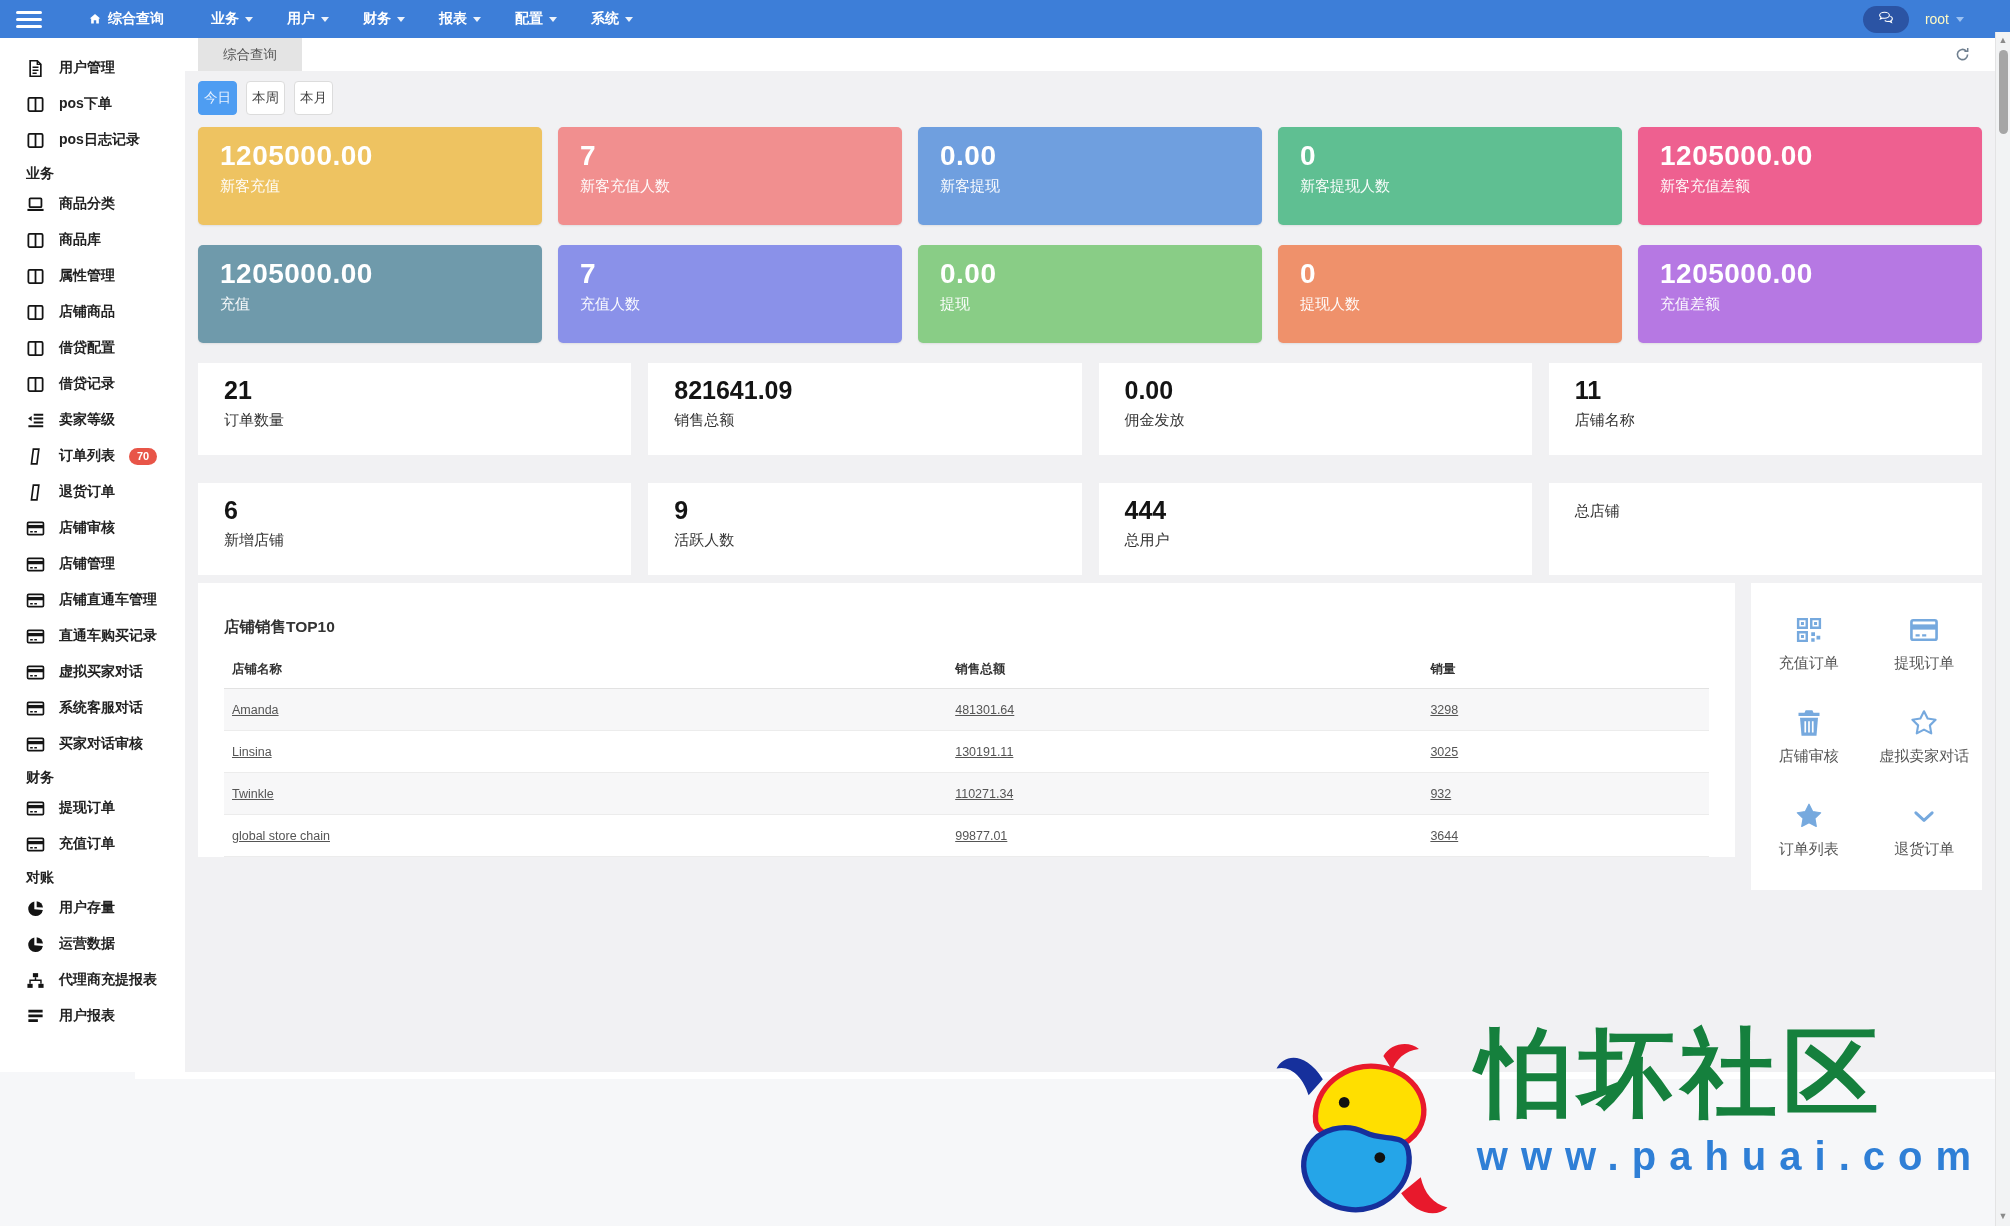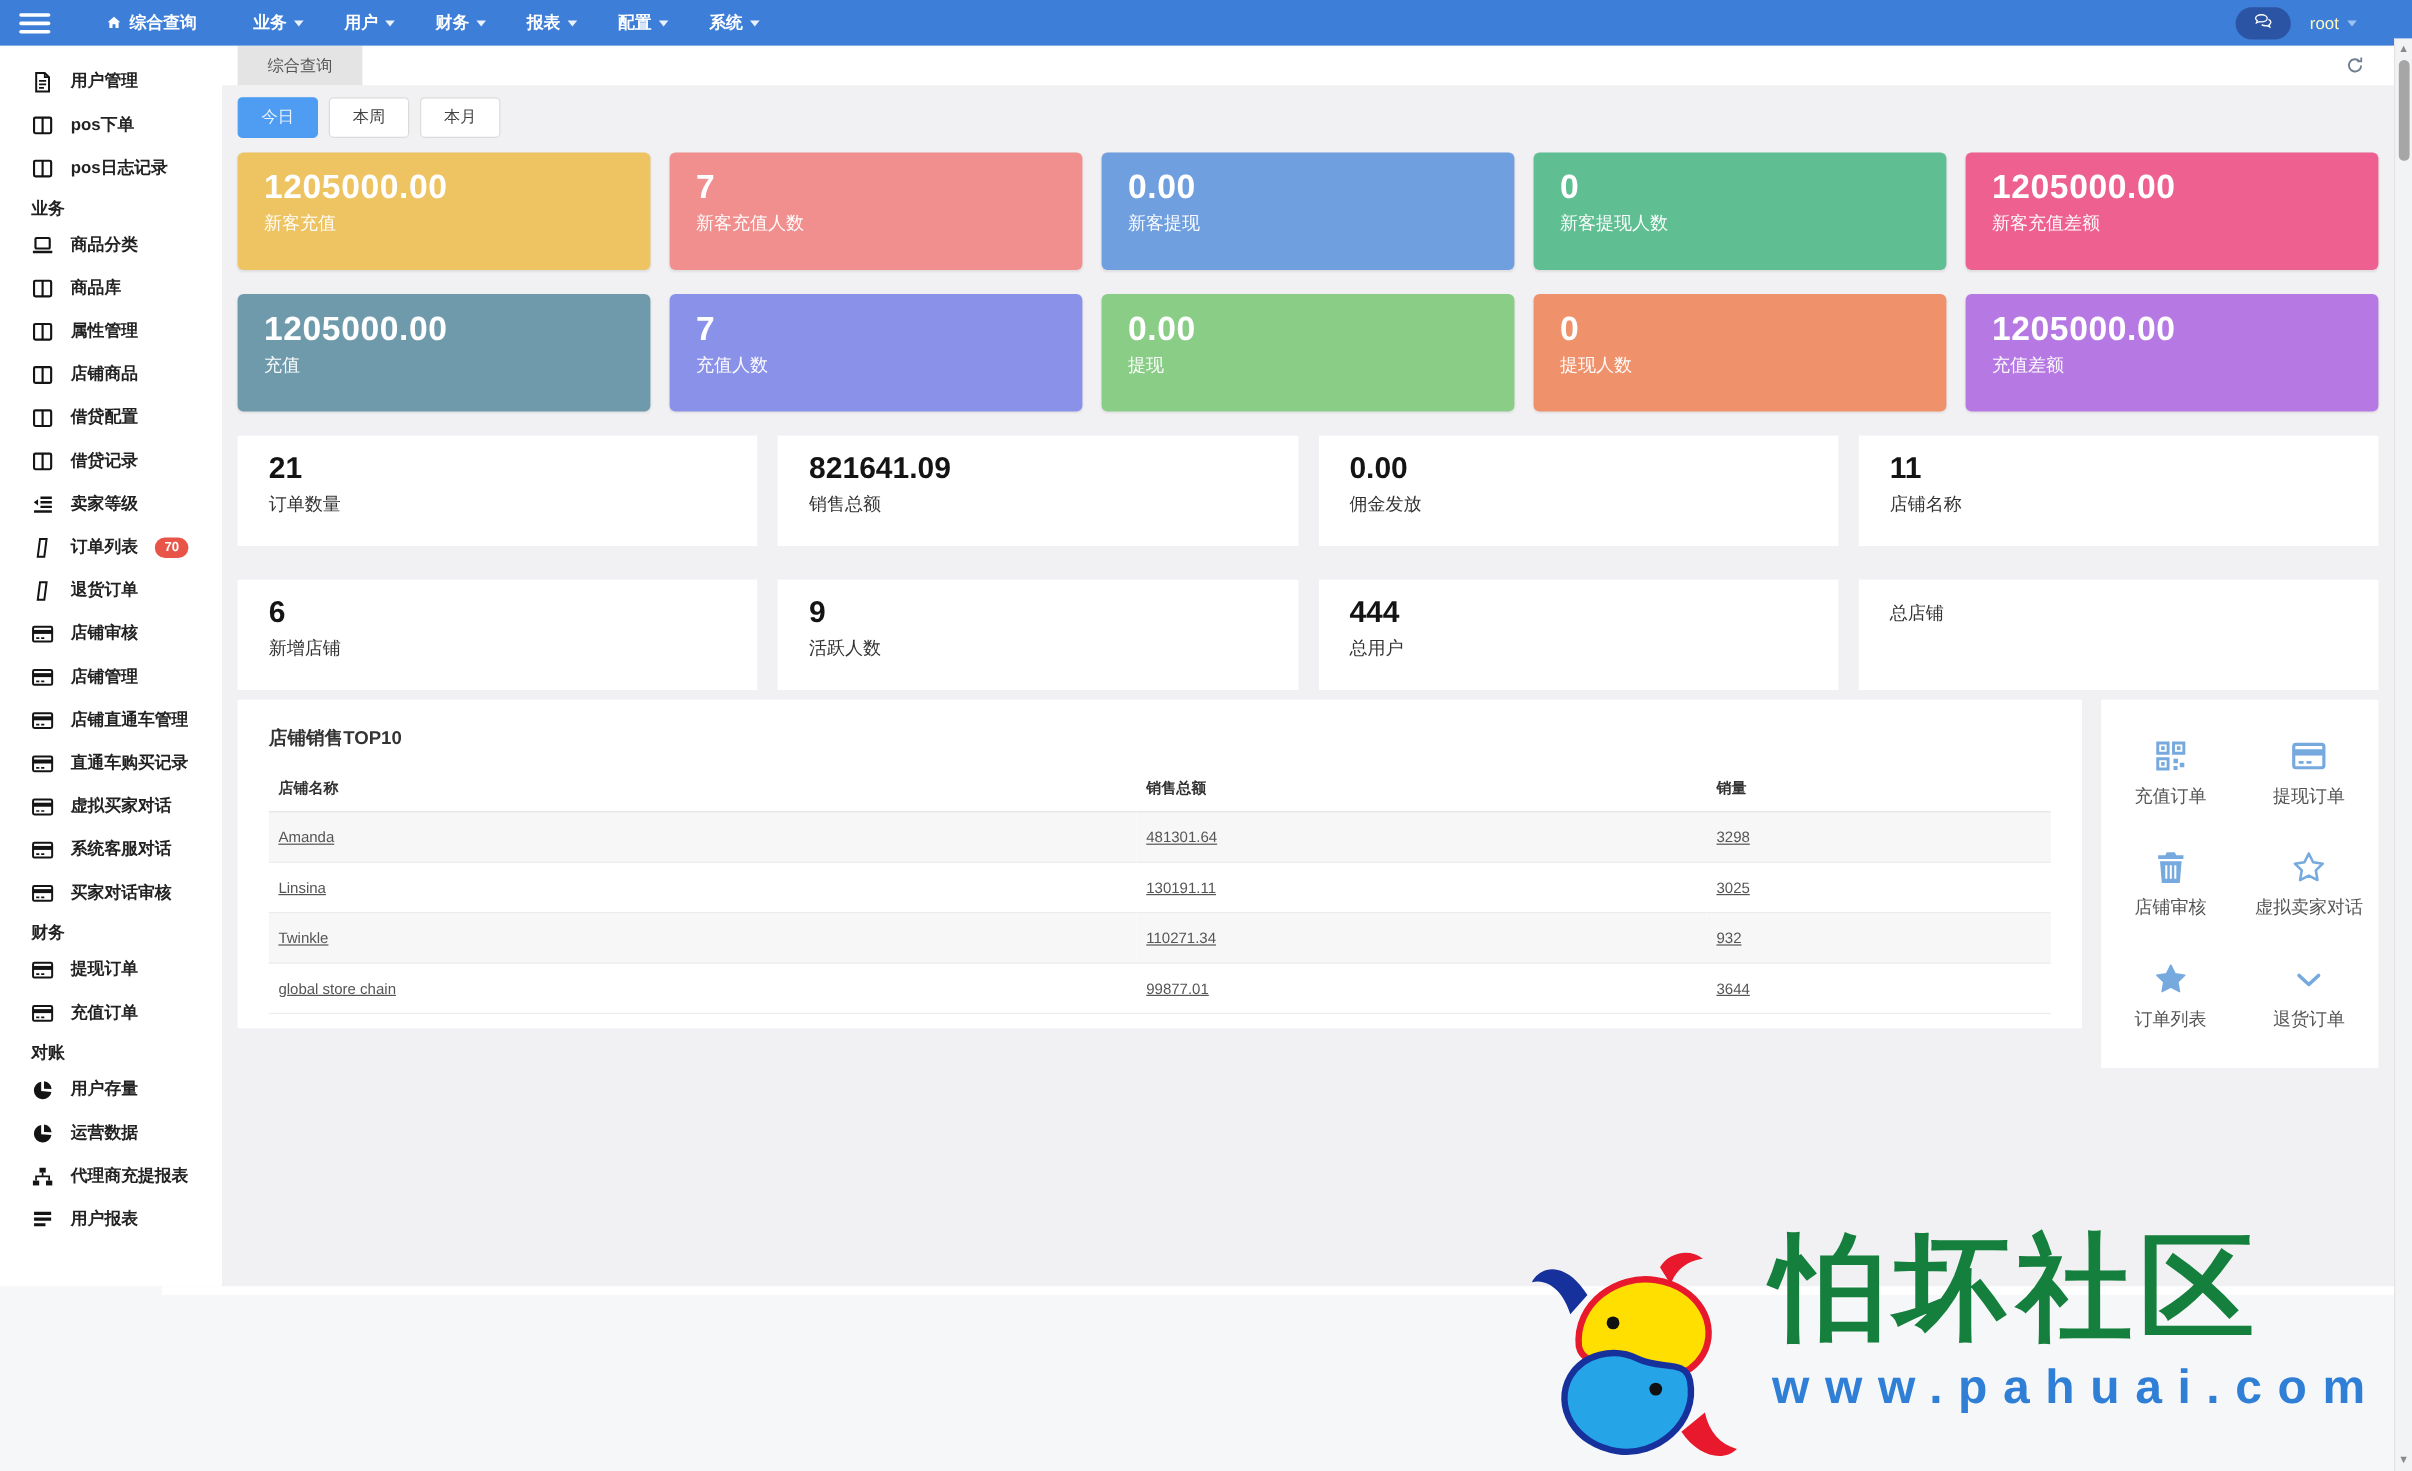--- a/index.html
+++ b/index.html
@@ -56,39 +56,39 @@
     background:#fff; display:flex; align-items:center; z-index:2; }
   .tab { margin-left:13px; height:33px; padding:0 25px; background:#e4e4e4;
     color:#555; font-size:13.5px; display:flex; align-items:center; cursor:pointer; }
   .refresh-btn { margin-left:auto; margin-right:24px; color:#6f7f8f; width:17px; height:17px; cursor:pointer; }
   .refresh-btn svg { width:100%; height:100%; display:block; }
 
   
   .content { position:absolute; top:71px; left:185px; width:1810px; height:1001px;
     background:#f1f1f3; padding:10px 13px 0 13px; overflow:hidden; }
   .filters { display:flex; gap:9px; margin-bottom:12px; }
-  .filter-btn { height:34px; padding:0 19px; font-size:13.5px; border:1px solid #dcdcdc;
+  .filter-btn { height:34px; padding:0 5px; font-size:13.5px; border:1px solid #dcdcdc;
     background:#fff; color:#444; border-radius:4px; cursor:pointer;
     font-family:"Liberation Sans", sans-serif; }
   .filter-btn.active { background:#4e9df2; border-color:#4e9df2; color:#eaf3ff; }
 
   .card-row { display:flex; gap:16px; margin-bottom:20px; }
   .stat-card { flex:1; height:98px; border-radius:5px; color:#fff;
     padding:13px 22px; box-shadow:0 1px 2px rgba(0,0,0,.08); }
   .stat-value { font-size:28px; font-weight:bold; letter-spacing:.5px; }
   .stat-label { font-size:15px; margin-top:5px; opacity:.96; }
 
   .white-row { display:flex; gap:17px; margin-bottom:28px; }
   .white-row.tight { margin-bottom:8px; }
   .white-card { flex:1; height:92px; background:#fff; padding:13px 26px; }
   .white-value { font-size:25px; font-weight:bold; color:#141414; }
   .white-label { font-size:15px; color:#333; margin-top:6px; }
 
   .panels { display:flex; gap:16px; }
-  .table-panel { width:1537px; height:274px; background:#fff; padding:22px 26px; overflow:hidden; }
+  .table-panel { width:1537px; height:274px; background:#fff; padding:34px 26px; overflow:hidden; }
   .tbl-title { font-size:15.5px; font-weight:bold; color:#333; }
   .sales-table { width:100%; border-collapse:collapse; margin-top:13px; }
   .sales-table th { font-size:12.5px; color:#333; text-align:left; font-weight:bold;
     padding:10px 8px; border-bottom:1px solid #e2e2e2; }
   .sales-table td { font-size:12.5px; color:#555; padding:13.5px 8px; border-bottom:1px solid #ececec;text-decoration:underline; }
   .sales-table tbody tr:nth-child(odd) { background:#f7f7f8; }
 
   .quick-panel { flex:1; height:307px; background:#fff; }
   .quick-grid { display:grid; grid-template-columns:1fr 1fr; grid-template-rows:1fr 1fr 1fr;
     height:100%; padding:14px 0; }

